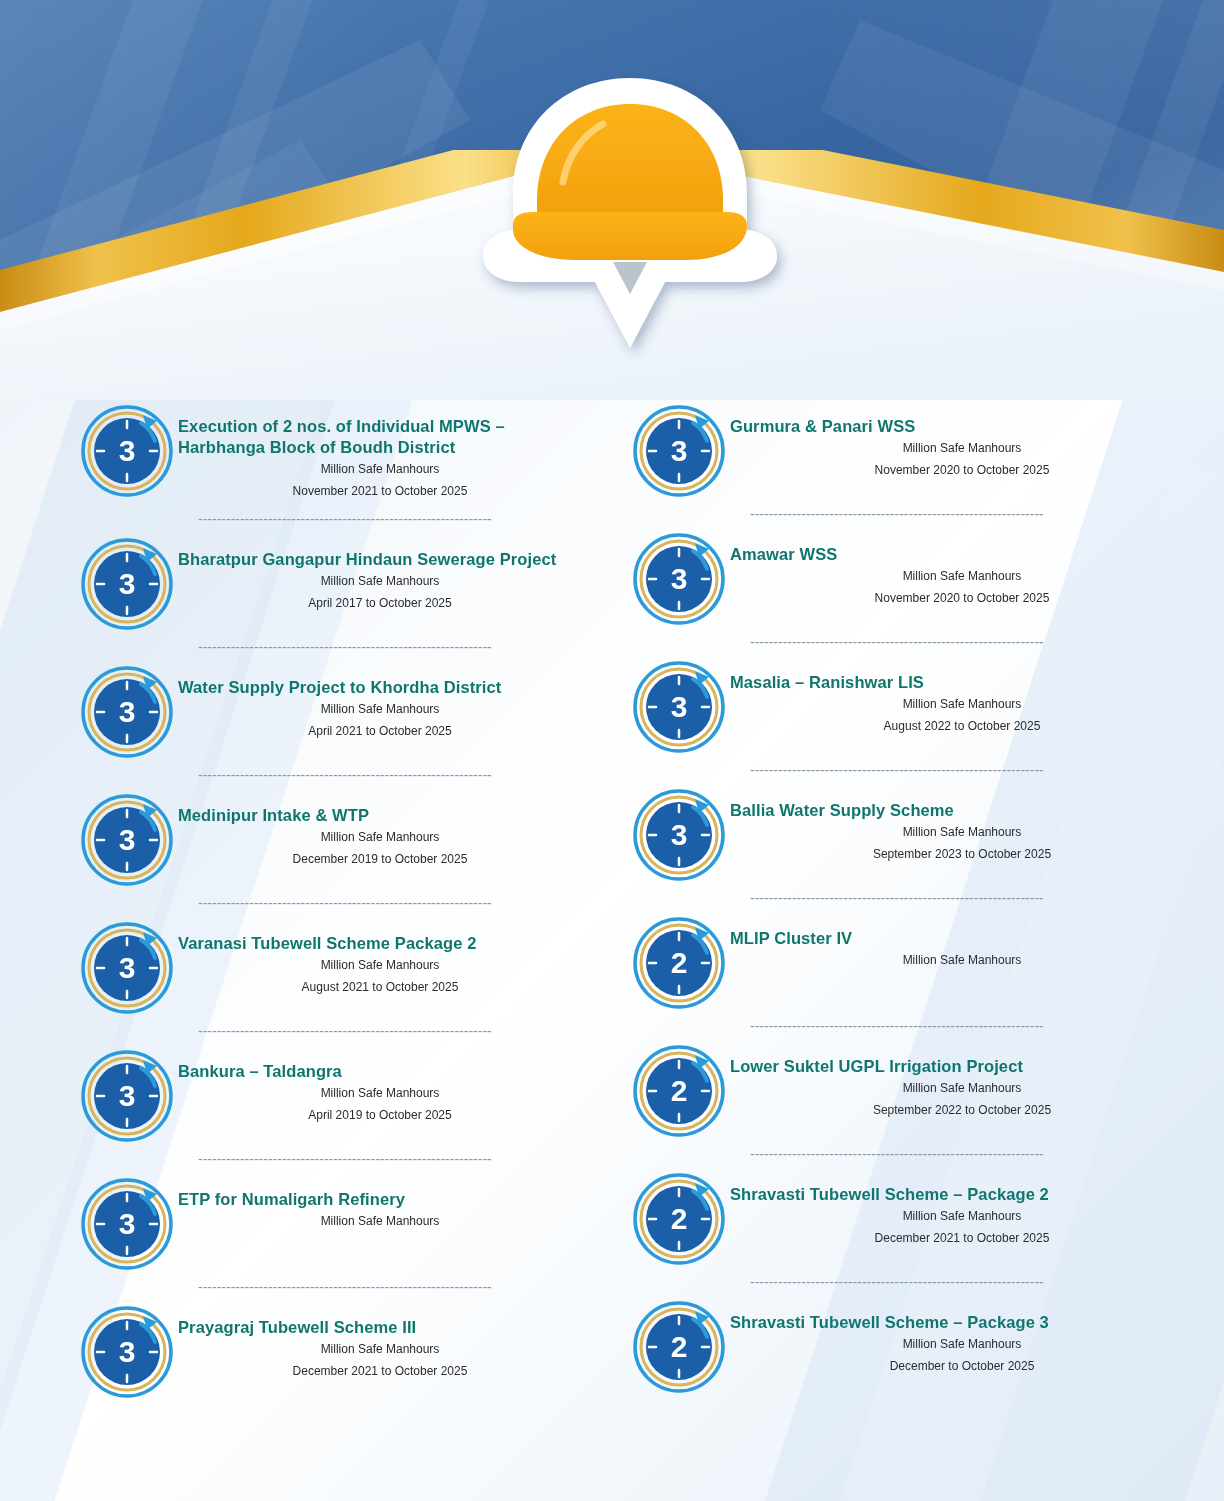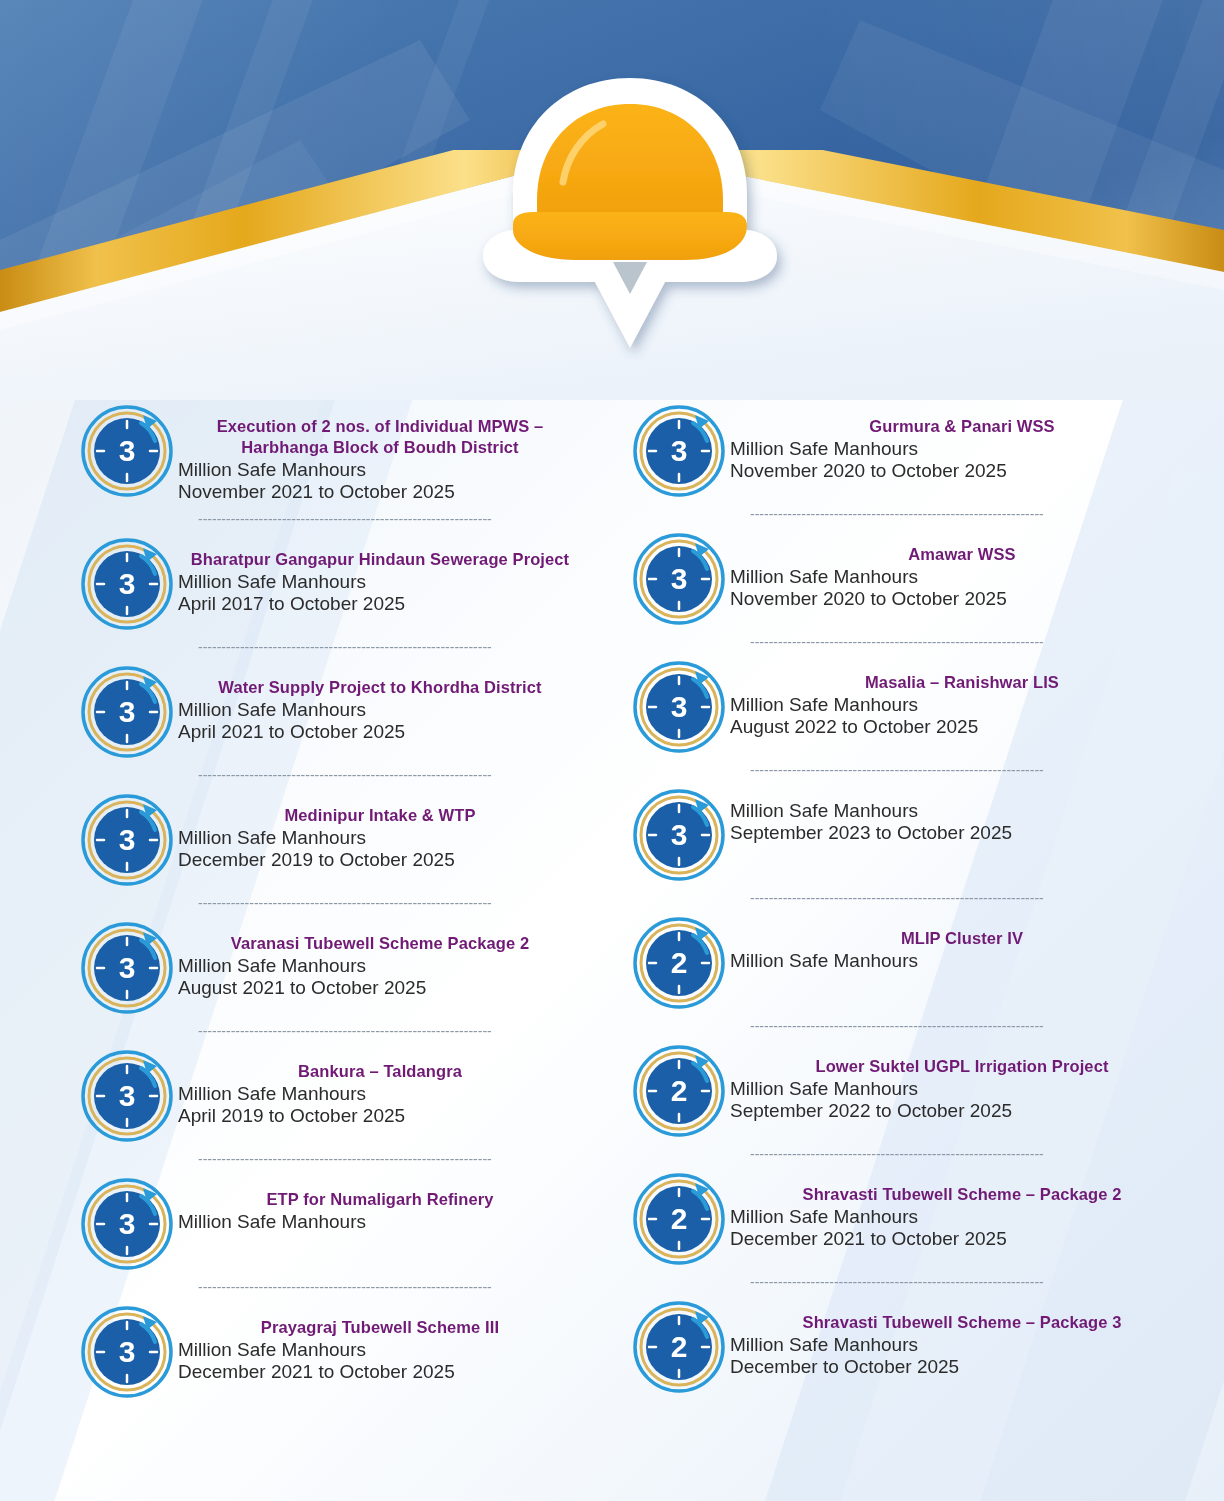--- a/index.html
+++ b/index.html
@@ -112,32 +112,32 @@
     font-size: 30px;
     font-weight: bold;
     font-family: "Liberation Sans", sans-serif;
     pointer-events: none;
   }
   .etext {
     padding-top: 11px;
     flex: 1 1 auto;
   }
   .etitle {
-    color: #701a75;
+    color: #0f766e;
     font-weight: bold;
     font-size: 16.5px;
     line-height: 21px;
     margin: 0 0 1px 0;
     letter-spacing: 0.1px;
-    text-align: center;
   }
   .eline {
     color: #2b2b2b;
-    font-size: 19px;
+    font-size: 12px;
     line-height: 21.5px;
+    text-align: center;
   }
   .sep {
     color: #8b98a6;
     font-size: 14px;
     letter-spacing: 0px;
     line-height: 14px;
     white-space: nowrap;
     overflow: hidden;
     margin: 10px 0 10px 120px;
     height: 16px;
@@ -536,20 +536,21 @@
             <line x1="46" y1="69" x2="46" y2="76"></line>
             <line x1="16" y1="46" x2="23" y2="46"></line>
             <line x1="69" y1="46" x2="76" y2="46"></line>
           </g>
           <path d="M74 36 A 32 32 0 0 0 60 18" fill="none" stroke="#2a9bd8" stroke-width="4" stroke-linecap="round"></path>
           <path d="M62 10 L 76 16 L 66 24 Z" fill="#2a9bd8"></path>
         </svg>
         <div class="badge-num">3</div>
       </div>
       <div class="etext">
+        <div class="etitle">Ballia Water Supply Scheme</div>
         <div class="eline">Million Safe Manhours</div>
         <div class="eline">September 2023 to October 2025</div>
       </div>
     </div>
     <div class="sep">---------------------------------------------------------------</div>
 
     <div class="entry">
       <div class="badge-wrap">
         <svg class="badge" viewBox="0 0 92 92">
           <circle cx="46" cy="46" r="44" fill="none" stroke="#2a9bd8" stroke-width="3.5"></circle>

